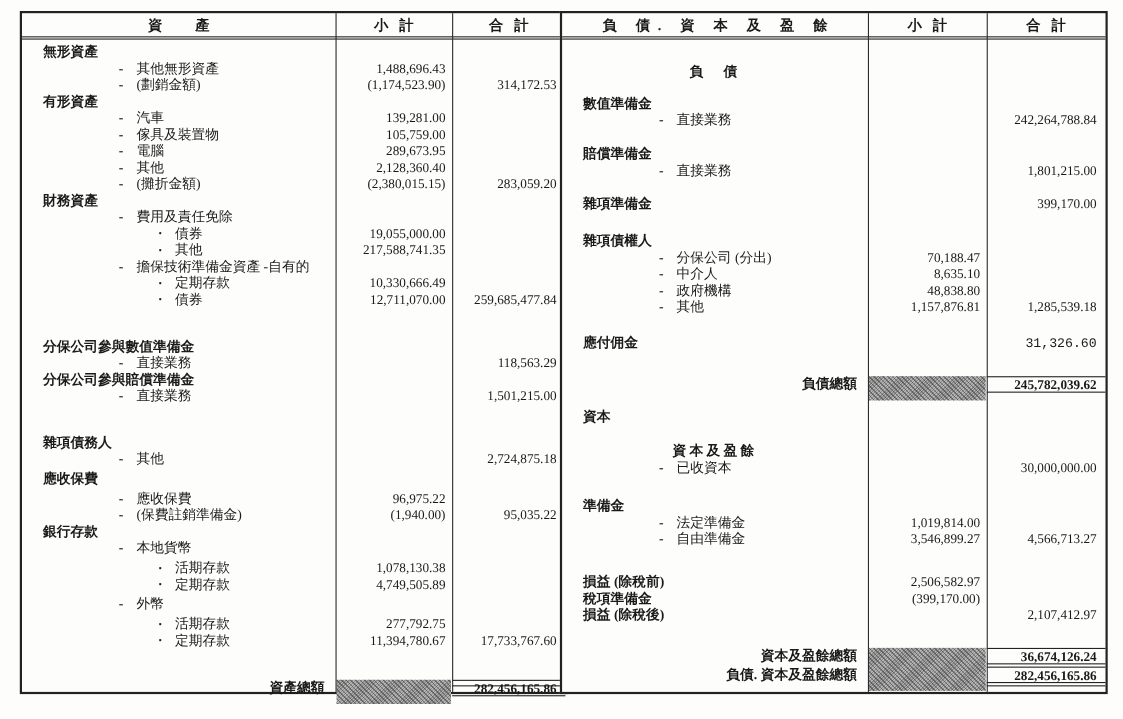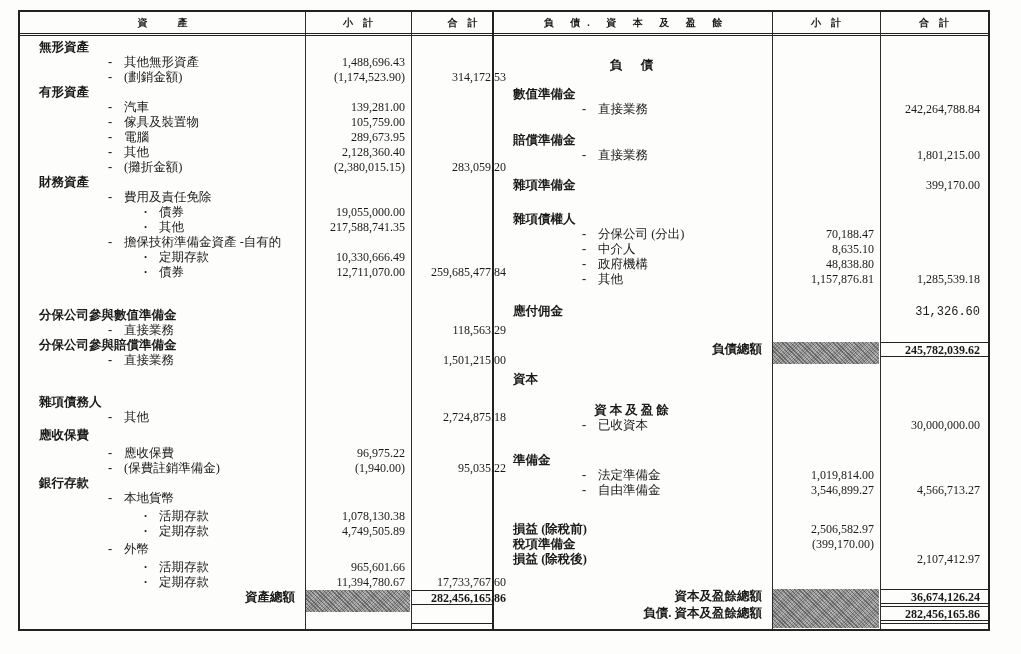--- a/index.html
+++ b/index.html
@@ -1,23 +1,23 @@
 <!DOCTYPE html>
 <html><head>
 <meta charset="utf-8">
 <style>
   html,body{margin:0;padding:0;}
   body{background:#e9e9e9;font-family:"Liberation Serif","DejaVu Serif",serif;color:#1a1a1a;}
   .page{position:relative;width:1021px;height:654px;background:#fdfdfb;overflow:hidden;}
 
   .btable{position:absolute;top:10px;height:621px;width:498px;border:2px solid #222;box-sizing:border-box;background:#fdfdfb;}
   #t-left{left:18px;}
-  #t-right{left:492px;}
-
-  .thead{display:flex;height:21px;align-items:center;border-bottom:3px double #222;font-weight:bold;font-size:10px;}
+  #t-right{left:509px;}
+
+  .thead{display:flex;height:21px;align-items:center;border-bottom:3px double #222;font-weight:bold;font-size:13px;}
   .hc{text-align:center;letter-spacing:10px;padding-left:10px;box-sizing:border-box;}
   #t-left .hc.label{letter-spacing:30px;padding-left:30px;}
   #t-right .hc.label{letter-spacing:7px;padding-left:7px;}
 
   #t-left .label{width:285px;}  #t-left .sub{width:106px;}  #t-left .tot{width:103px;}
   #t-right .label{width:278px;} #t-right .sub{width:108px;} #t-right .tot{width:108px;}
 
   .tbody{position:relative;height:593px;}
   .vline{position:absolute;top:0;bottom:0;width:1px;background:#2c2c2c;}
   #t-left .v1{left:285px;}  #t-left .v2{left:391px;}
@@ -250,34 +250,34 @@
           <div class="cell tot"></div>
         </div>
         <div class="row" style="margin-top: 3px;">
           <div class="cell label lv1"><span class="bullet">-</span><span class="txt">外幣</span></div>
           <div class="cell sub"></div>
           <div class="cell tot"></div>
         </div>
         <div class="row" style="margin-top: 3px;">
           <div class="cell label lv2"><span class="bullet">.</span><span class="txt">活期存款</span></div>
           <div class="cell sub">
-            <span class="num">965,601.66</span>
+            <span class="num">277,792.75</span>
           </div>
           <div class="cell tot"></div>
         </div>
         <div class="row">
           <div class="cell label lv2"><span class="bullet">.</span><span class="txt">定期存款</span></div>
           <div class="cell sub">
             <span class="num">11,394,780.67</span>
           </div>
           <div class="cell tot">
             <span class="num">17,733,767.60</span>
           </div>
         </div>
-        <div class="row" style="margin-top: 0;">
+        <div class="row" style="margin-top: 28px;">
           <div class="cell label lvr"><span class="txt">資產總額</span></div>
           <div class="cell sub">
             <div class="shade"></div>
           </div>
           <div class="cell tot boxcell">
             <span class="num">282,456,165.86</span>
           </div>
         </div>
       </div>
     <div class="vline v1"></div>

